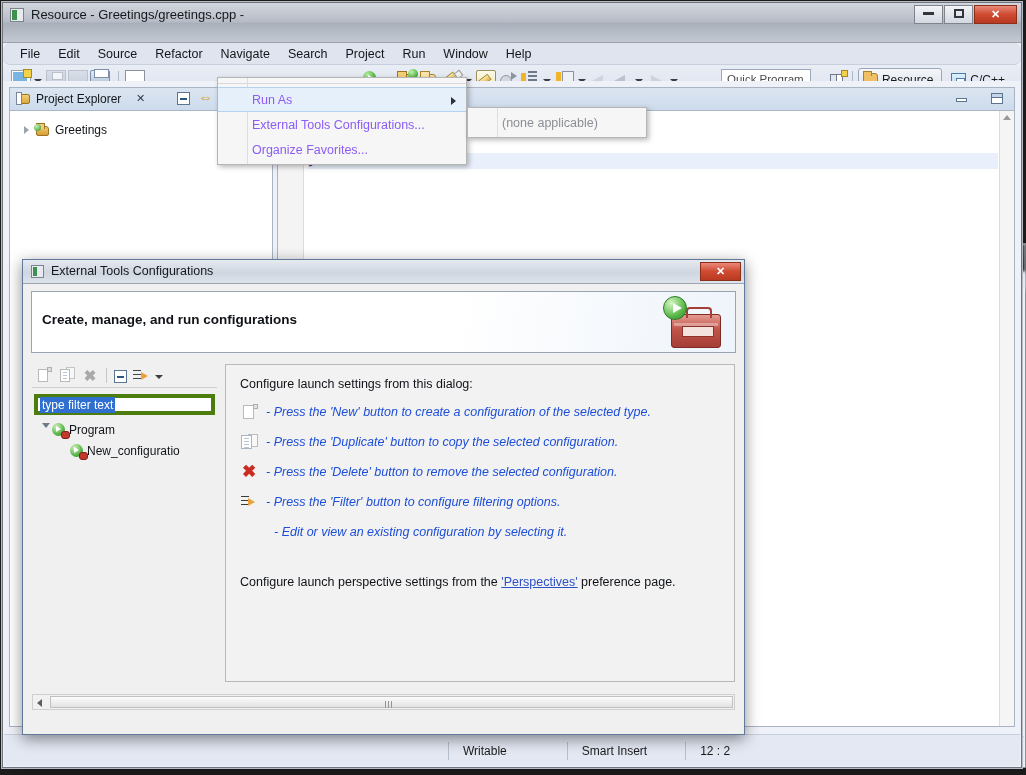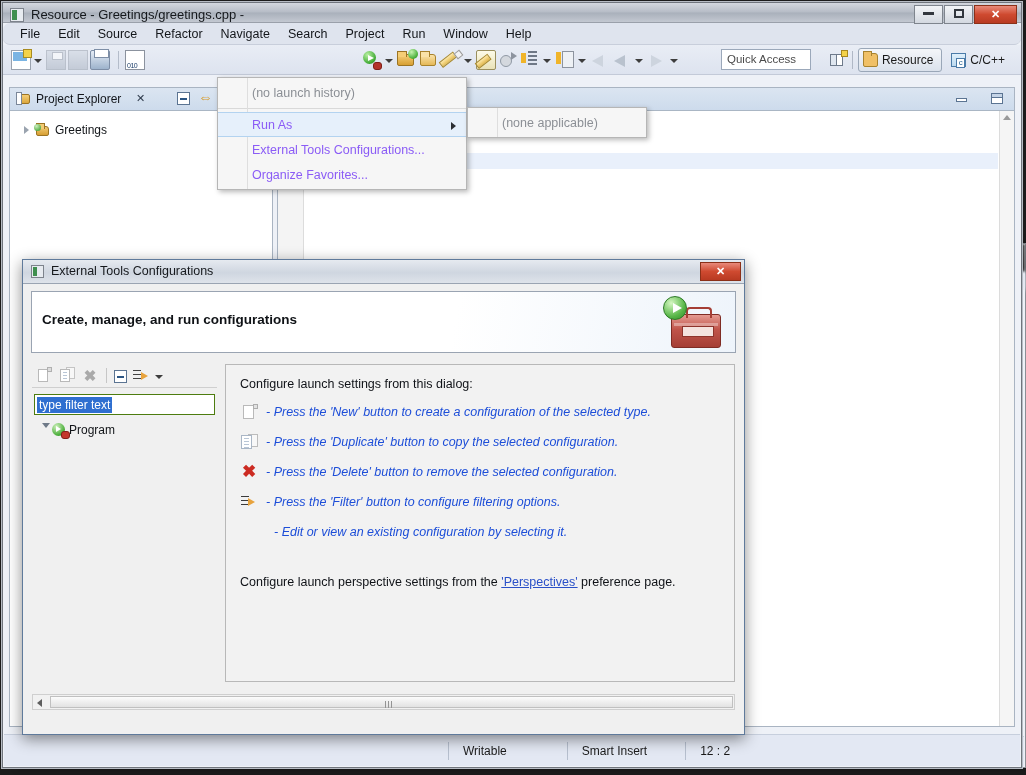--- a/index.html
+++ b/index.html
@@ -140,21 +140,21 @@
   #main-window {
     position:absolute; left:0; top:0; width:1026px; height:775px;
   }
   #main-frame{
     position:absolute; left:2px; top:2px; width:1020px; height:766px;
     background:#eef1f7;
     border:1px solid #6f747c;
     box-shadow:0 0 0 1px #b7bcc4;
   }
   #titlebar{
-    height:20px;
+    height:40px;
     background:linear-gradient(#d3d7de,#b6bcc6 48%,#a9b0bb 52%,#c3c8d1);
     border-bottom:1px solid #9aa0aa;
     position:relative;
   }
   #title-icon{
     position:absolute; left:7px; top:5px; width:14px; height:14px;
     background:#e7ebf0; border:1px solid #7d838c;
   }
   #title-icon:after{
     content:""; position:absolute; left:1px; top:1px; width:5px; height:10px;
@@ -506,21 +506,21 @@
   .tt-filter:after{
     content:""; position:absolute; left:9px; top:5px; width:0;height:0;
     border-top:4px solid transparent;border-bottom:4px solid transparent;border-left:7px solid #e8a33d;
   }
   .tt-caret{ width:9px;height:18px; position:relative; }
   .tt-caret:after{ content:""; position:absolute; left:0; top:8px; width:0;height:0;
     border-left:4px solid transparent;border-right:4px solid transparent;border-top:4px solid #3d3d3d;}
   .tt-sep{ width:1px;height:15px; background:#c6c6c6; margin:0 2px;}
   #filter-input{
     margin:6px 2px 0 2px; height:21px;
-    background:#fff; border:1px solid #4d7c0f;
+    background:#fff; border:4px solid #4d7c0f;
     display:flex; align-items:center; padding-left:2px;
   }
   #filter-input span{
     background:#2f6fd0; color:#fff; font-size:12px; padding:1px 2px;
   }
   #config-tree{
     margin-top:8px; background:#f0f0f0;
   }
   .cfg-row{ display:flex; height:21px; }
   .cfg-row.lvl1{ padding-left:10px; }
@@ -698,21 +698,21 @@
       <span class="tb-ico ic-stepinto"></span>
       <span class="tb-arrow"></span>
       <span class="tb-ico ic-stepover"></span>
       <span class="tb-arrow"></span>
       <span class="tb-ico ic-back"></span>
       <span class="tb-ico ic-back ic-back2"></span>
       <span class="tb-arrow"></span>
       <span class="tb-ico ic-fwd"></span>
       <span class="tb-arrow"></span>
 
-      <div id="quick-access" placeholder="Quick Access">Quick Access</div>
+      <div id="quick-access" placeholder="Quick Access">Quick Program</div>
 
       <div id="persp-bar">
         <span class="open-persp-ico">
             <i></i>
             <u></u>
           </span>
         <span class="vsep"></span>
         <div class="persp-btn active">
           <span class="persp-ico folder-ico"></span>
           <span>Resource</span>
@@ -781,21 +781,20 @@
       <span class="sb-sep" style="margin-left:60px;"></span>
       <span class="sb-item">Smart Insert</span>
       <span class="sb-sep" style="margin-left:38px;"></span>
       <span class="sb-item">12 : 2</span>
     </div>
   </div>
 </div>
 
 <div id="run-menu">
   <span class="rm-railline"></span>
-  <div class="rm-item disabled">(no launch history)</div>
   <div class="rm-sep"></div>
   <div class="rm-item selected">
     <span>Run As</span>
     <span class="rm-submenu-arrow"></span>
   </div>
   <div class="rm-item">External Tools Configurations...</div>
   <div class="rm-item">Organize Favorites...</div>
 </div>
 
 <div id="run-submenu">
@@ -842,20 +841,27 @@
     </div>
     <div id="config-tree">
       <div class="cfg-row lvl1">
         <span class="cfg-tw"></span>
         <span class="cfg-ico">
             <span class="circ"></span>
             <span class="bug"></span>
           </span>
         <span class="cfg-label">Program</span>
       </div>
+      <div class="cfg-row lvl2">
+        <span class="cfg-ico">
+            <span class="circ"></span>
+            <span class="bug"></span>
+          </span>
+        <span class="cfg-label">New_configuratio</span>
+      </div>
     </div>
   </div>
 
   <div id="dlg-right">
     <div id="dlg-right-inner">
       <div class="rtext">Configure launch settings from this dialog:</div>
 
       <div class="bullet-row">
         <span class="b-ico b-new">
             <i></i>

